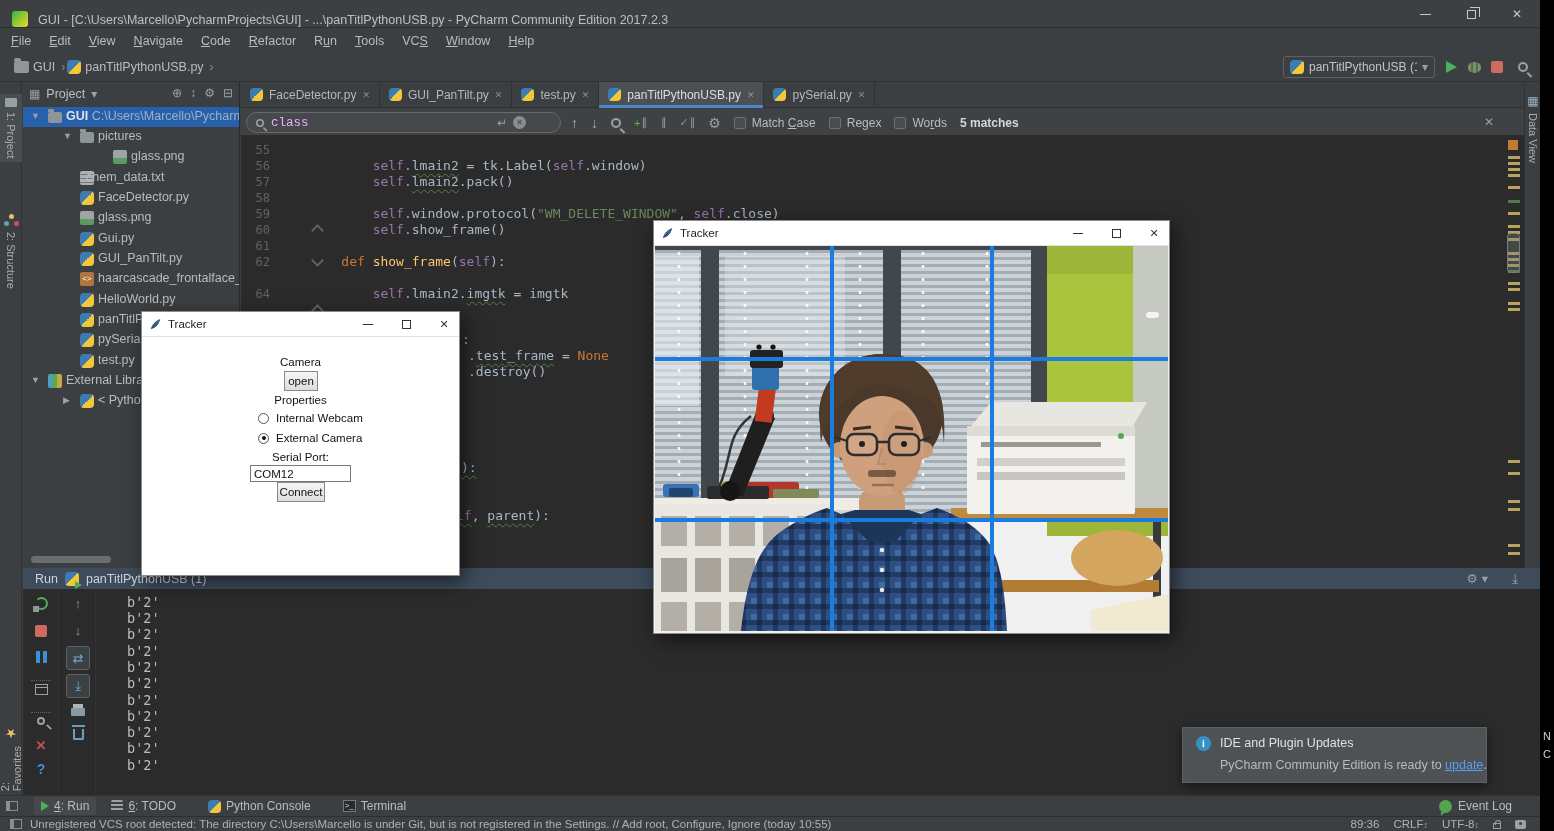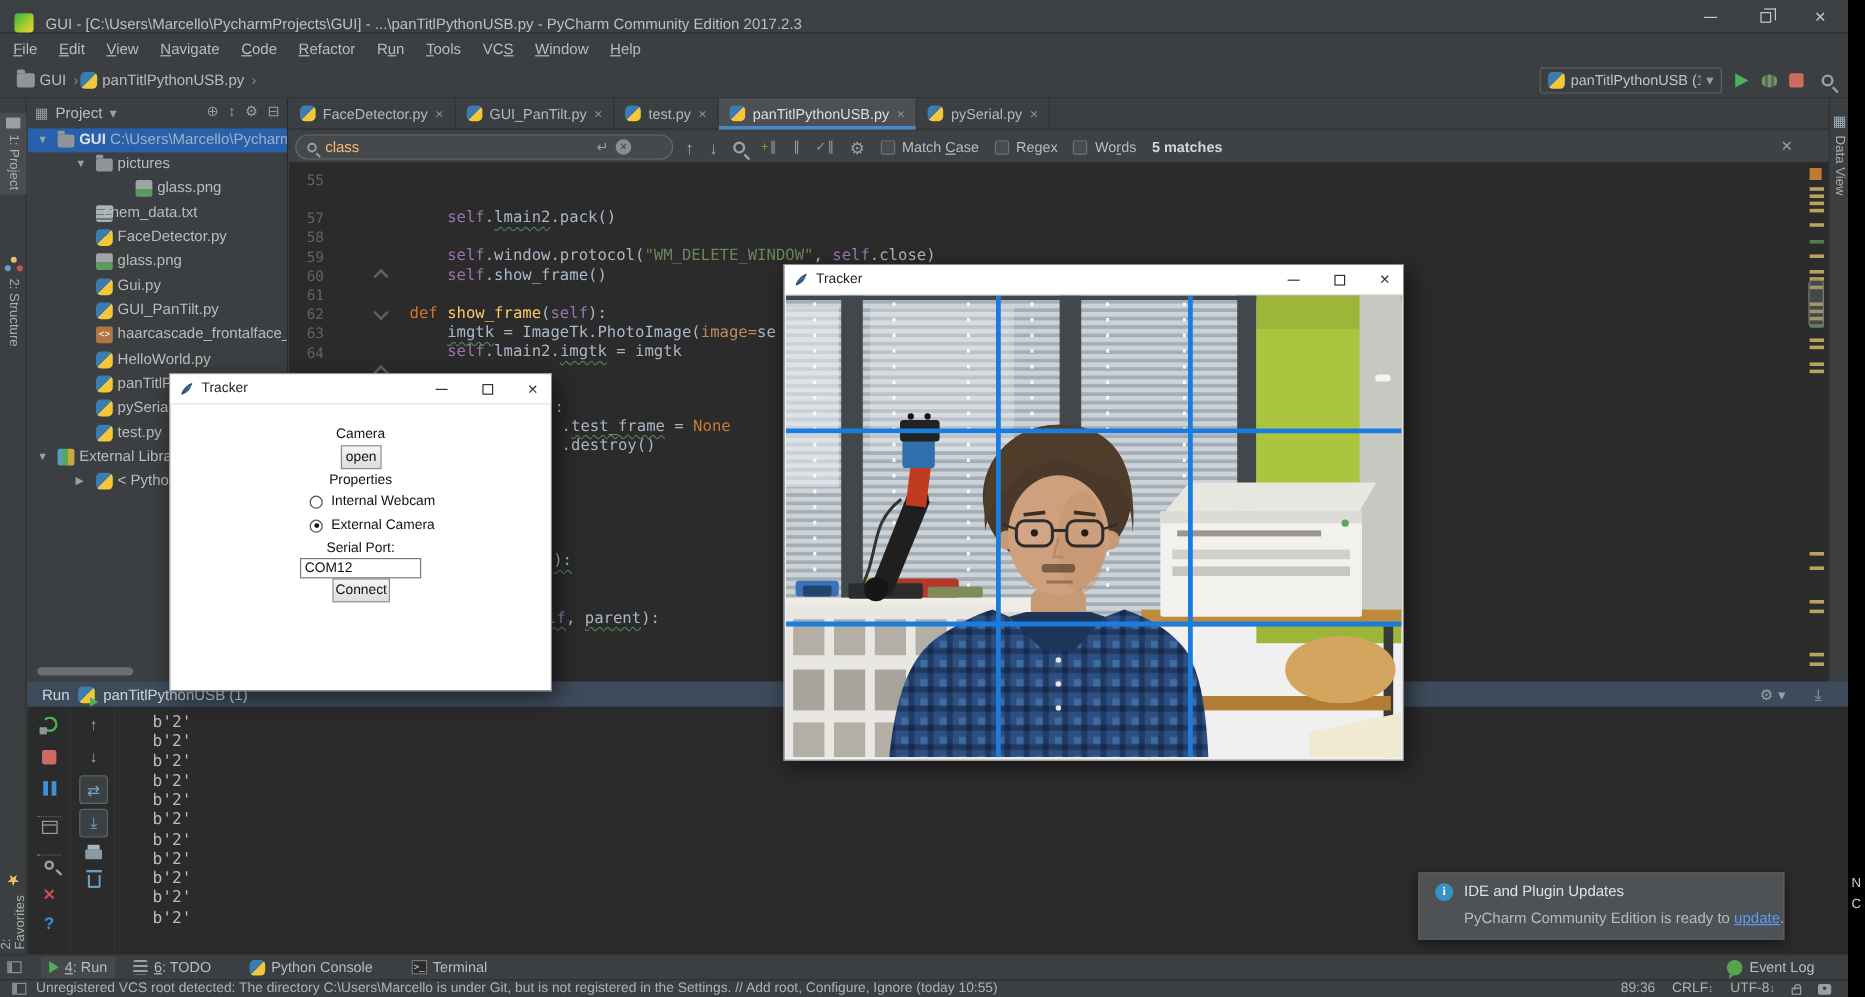--- a/index.html
+++ b/index.html
@@ -66,21 +66,21 @@
 .hscroll{position:absolute;left:8px;top:474px;width:80px;height:7px;background:#6b6e70;border-radius:4px}
 
 .tabs{position:absolute;left:241px;top:82px;width:1283px;height:26px;display:flex;background:#3c3f41;border-bottom:1px solid #323232}
 .tab{display:flex;align-items:center;gap:6px;padding:0 9px;font-size:12px;color:#b4b8bc;border-right:1px solid #323232;position:relative}
 .tab .x{color:#8c9093;font-size:9px}
 .tab.active{background:#4c5052;color:#dadee1}
 .tab.active::after{content:"";position:absolute;left:0;bottom:-1px;width:100%;height:3px;background:#4a88c7}
 
 .findbar{position:absolute;left:241px;top:109px;width:1283px;height:27px;background:#3f4244;border-bottom:1px solid #2b2b2b;display:flex;align-items:center}
 .ffield{position:absolute;left:5px;top:3px;width:315px;height:21px;border:1px solid #666a6c;border-radius:11px;background:#45494b;display:flex;align-items:center;padding:0 8px;gap:6px}
-.ffield input{background:transparent;border:none;outline:none;color:#fdba74;font-family:Liberation Sans, sans-serif;font-size:12.5px;width:220px}
+.ffield input{background:transparent;border:none;outline:none;color:#f0abfc;font-family:Liberation Mono, monospace;font-size:12.5px;width:220px}
 .fic{color:#9aa0a3;font-size:12px}
 .fclear{width:13px;height:13px;border-radius:50%;background:#8a8d8f;color:#3f4244;font-size:8px;display:flex;align-items:center;justify-content:center}
 .ftools{position:absolute;left:330px;top:0;height:27px;display:flex;align-items:center;gap:13px}
 .fArr{color:#8ab3d8;font-size:14px}
 .selic{display:flex;align-items:flex-end;gap:1px;font-size:11px}
 .selic .b{color:#9aa0a3;font-size:11px}
 .g{color:#62b543}.r{color:#c75450}.t{color:#6a9ec0}
 .fcb{display:flex;align-items:center;gap:6px;color:#bbb;font-size:12px;white-space:nowrap}
 .cbbox{width:12px;height:12px;background:#484c4e;border:1px solid #6e7173;border-radius:2px}
 .fmatches{color:#d4d7d9;font-weight:bold;font-size:12px}
@@ -411,20 +411,24 @@
       <span class="fmatches">5 matches</span>
     </div>
     <span class="fx">✕</span>
   </div>
 
   <div class="codearea">
     <div class="cline" style="top:6px">
           <span class="lnum">55</span>
           <span class="ltext"></span>
         </div>
+    <div class="cline" style="top:22px">
+          <span class="lnum">56</span>
+          <span class="ltext"><span data-tok="plain">        </span><span data-tok="self">self</span><span data-tok="plain">.</span><span data-tok="plain wavy">lmain2</span><span data-tok="plain"> = tk.Label(</span><span data-tok="self">self</span><span data-tok="plain">.window)</span></span>
+        </div>
     <div class="cline" style="top:38px">
           <span class="lnum">57</span>
           <span class="ltext"><span data-tok="plain">        </span><span data-tok="self">self</span><span data-tok="plain">.</span><span data-tok="plain wavy">lmain2</span><span data-tok="plain">.pack()</span></span>
         </div>
     <div class="cline" style="top:54px">
           <span class="lnum">58</span>
           <span class="ltext"></span>
         </div>
     <div class="cline" style="top:70px">
           <span class="lnum">59</span>
@@ -434,24 +438,20 @@
           <span class="lnum">60</span>
           <span class="ltext"><span data-tok="plain">        </span><span data-tok="self">self</span><span data-tok="plain">.show_frame()</span></span>
         </div>
     <div class="cline" style="top:102px">
           <span class="lnum">61</span>
           <span class="ltext"></span>
         </div>
     <div class="cline" style="top:118px">
           <span class="lnum">62</span>
           <span class="ltext"><span data-tok="plain">    </span><span data-tok="kw">def </span><span data-tok="fn">show_frame</span><span data-tok="plain">(</span><span data-tok="self">self</span><span data-tok="plain">):</span></span>
-        </div>
-    <div class="cline" style="top:134px">
-          <span class="lnum">63</span>
-          <span class="ltext"><span data-tok="plain">        </span><span data-tok="plain wavy">imgtk</span><span data-tok="plain"> = ImageTk.PhotoImage(</span><span data-tok="param">image=</span><span data-tok="plain">se</span></span>
         </div>
     <div class="cline" style="top:150px">
           <span class="lnum">64</span>
           <span class="ltext"><span data-tok="plain">        </span><span data-tok="self">self</span><span data-tok="plain">.lmain2.</span><span data-tok="plain wavy">imgtk</span><span data-tok="plain"> = imgtk</span></span>
         </div>
 
     <span class="fold up" style="top:90px"></span>
     <span class="fold down" style="top:120px"></span>
     <span class="fold up" style="top:170px"></span>
 

